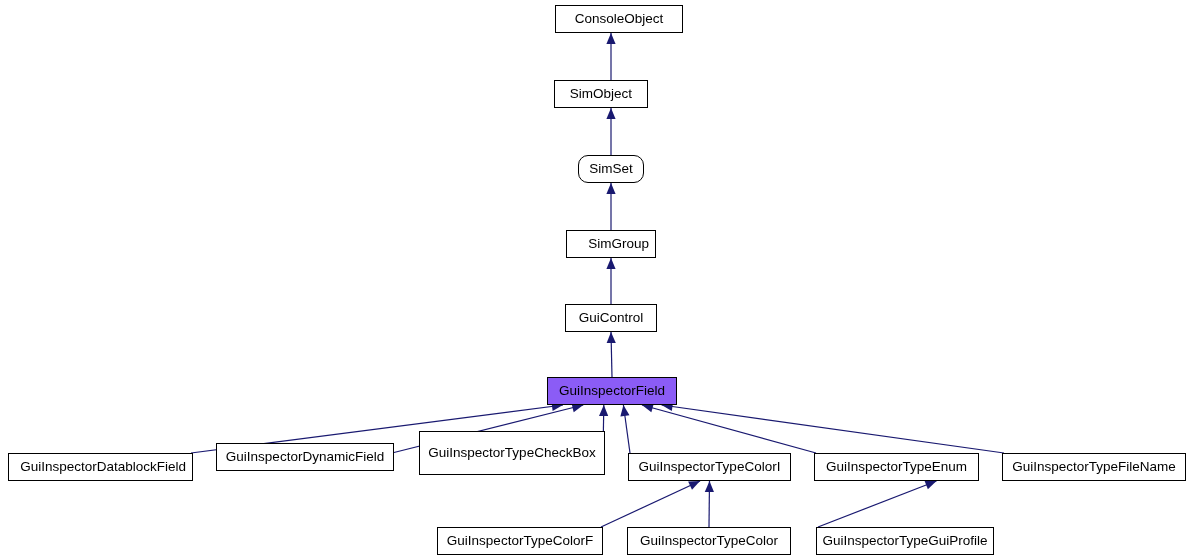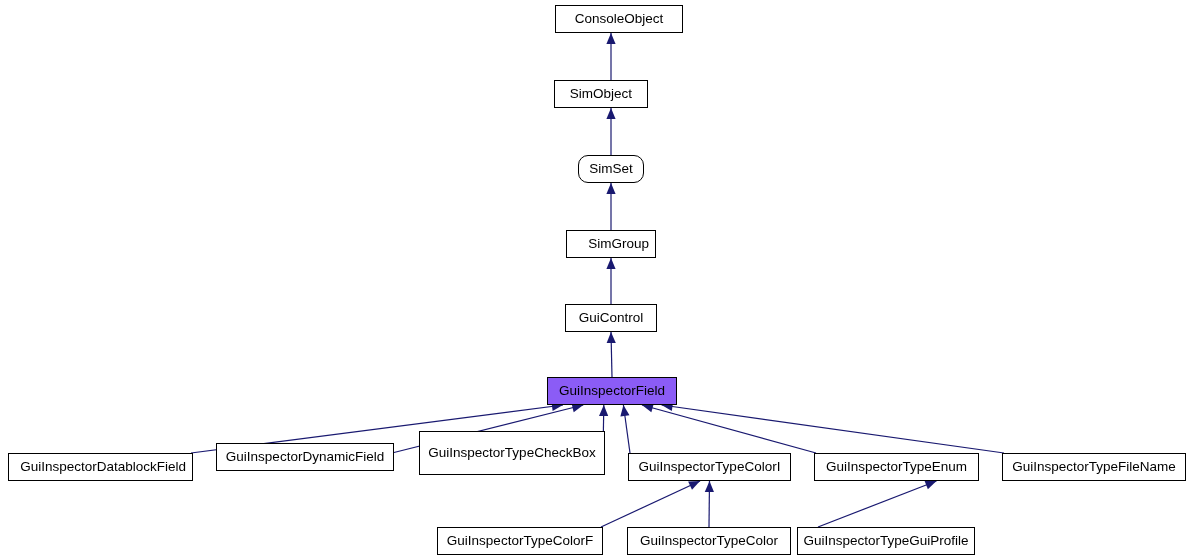--- a/index.html
+++ b/index.html
@@ -117,17 +117,17 @@
       </div>
       <div class="node" style="left: 1002px; top: 453px; width: 184px; height: 28px;">
         <span class="node-label">GuiInspectorTypeFileName</span>
       </div>
       <div class="node" style="left: 437px; top: 527px; width: 166px; height: 28px;">
         <span class="node-label">GuiInspectorTypeColorF</span>
       </div>
       <div class="node" style="left: 627px; top: 527px; width: 164px; height: 28px;">
         <span class="node-label">GuiInspectorTypeColor</span>
       </div>
-      <div class="node" style="left: 797px; top: 527px; width: 178px; height: 28px;">
+      <div class="node" style="left: 816px; top: 527px; width: 178px; height: 28px;">
         <span class="node-label">GuiInspectorTypeGuiProfile</span>
       </div>
     </div>
 </div>
 
 </body></html>

